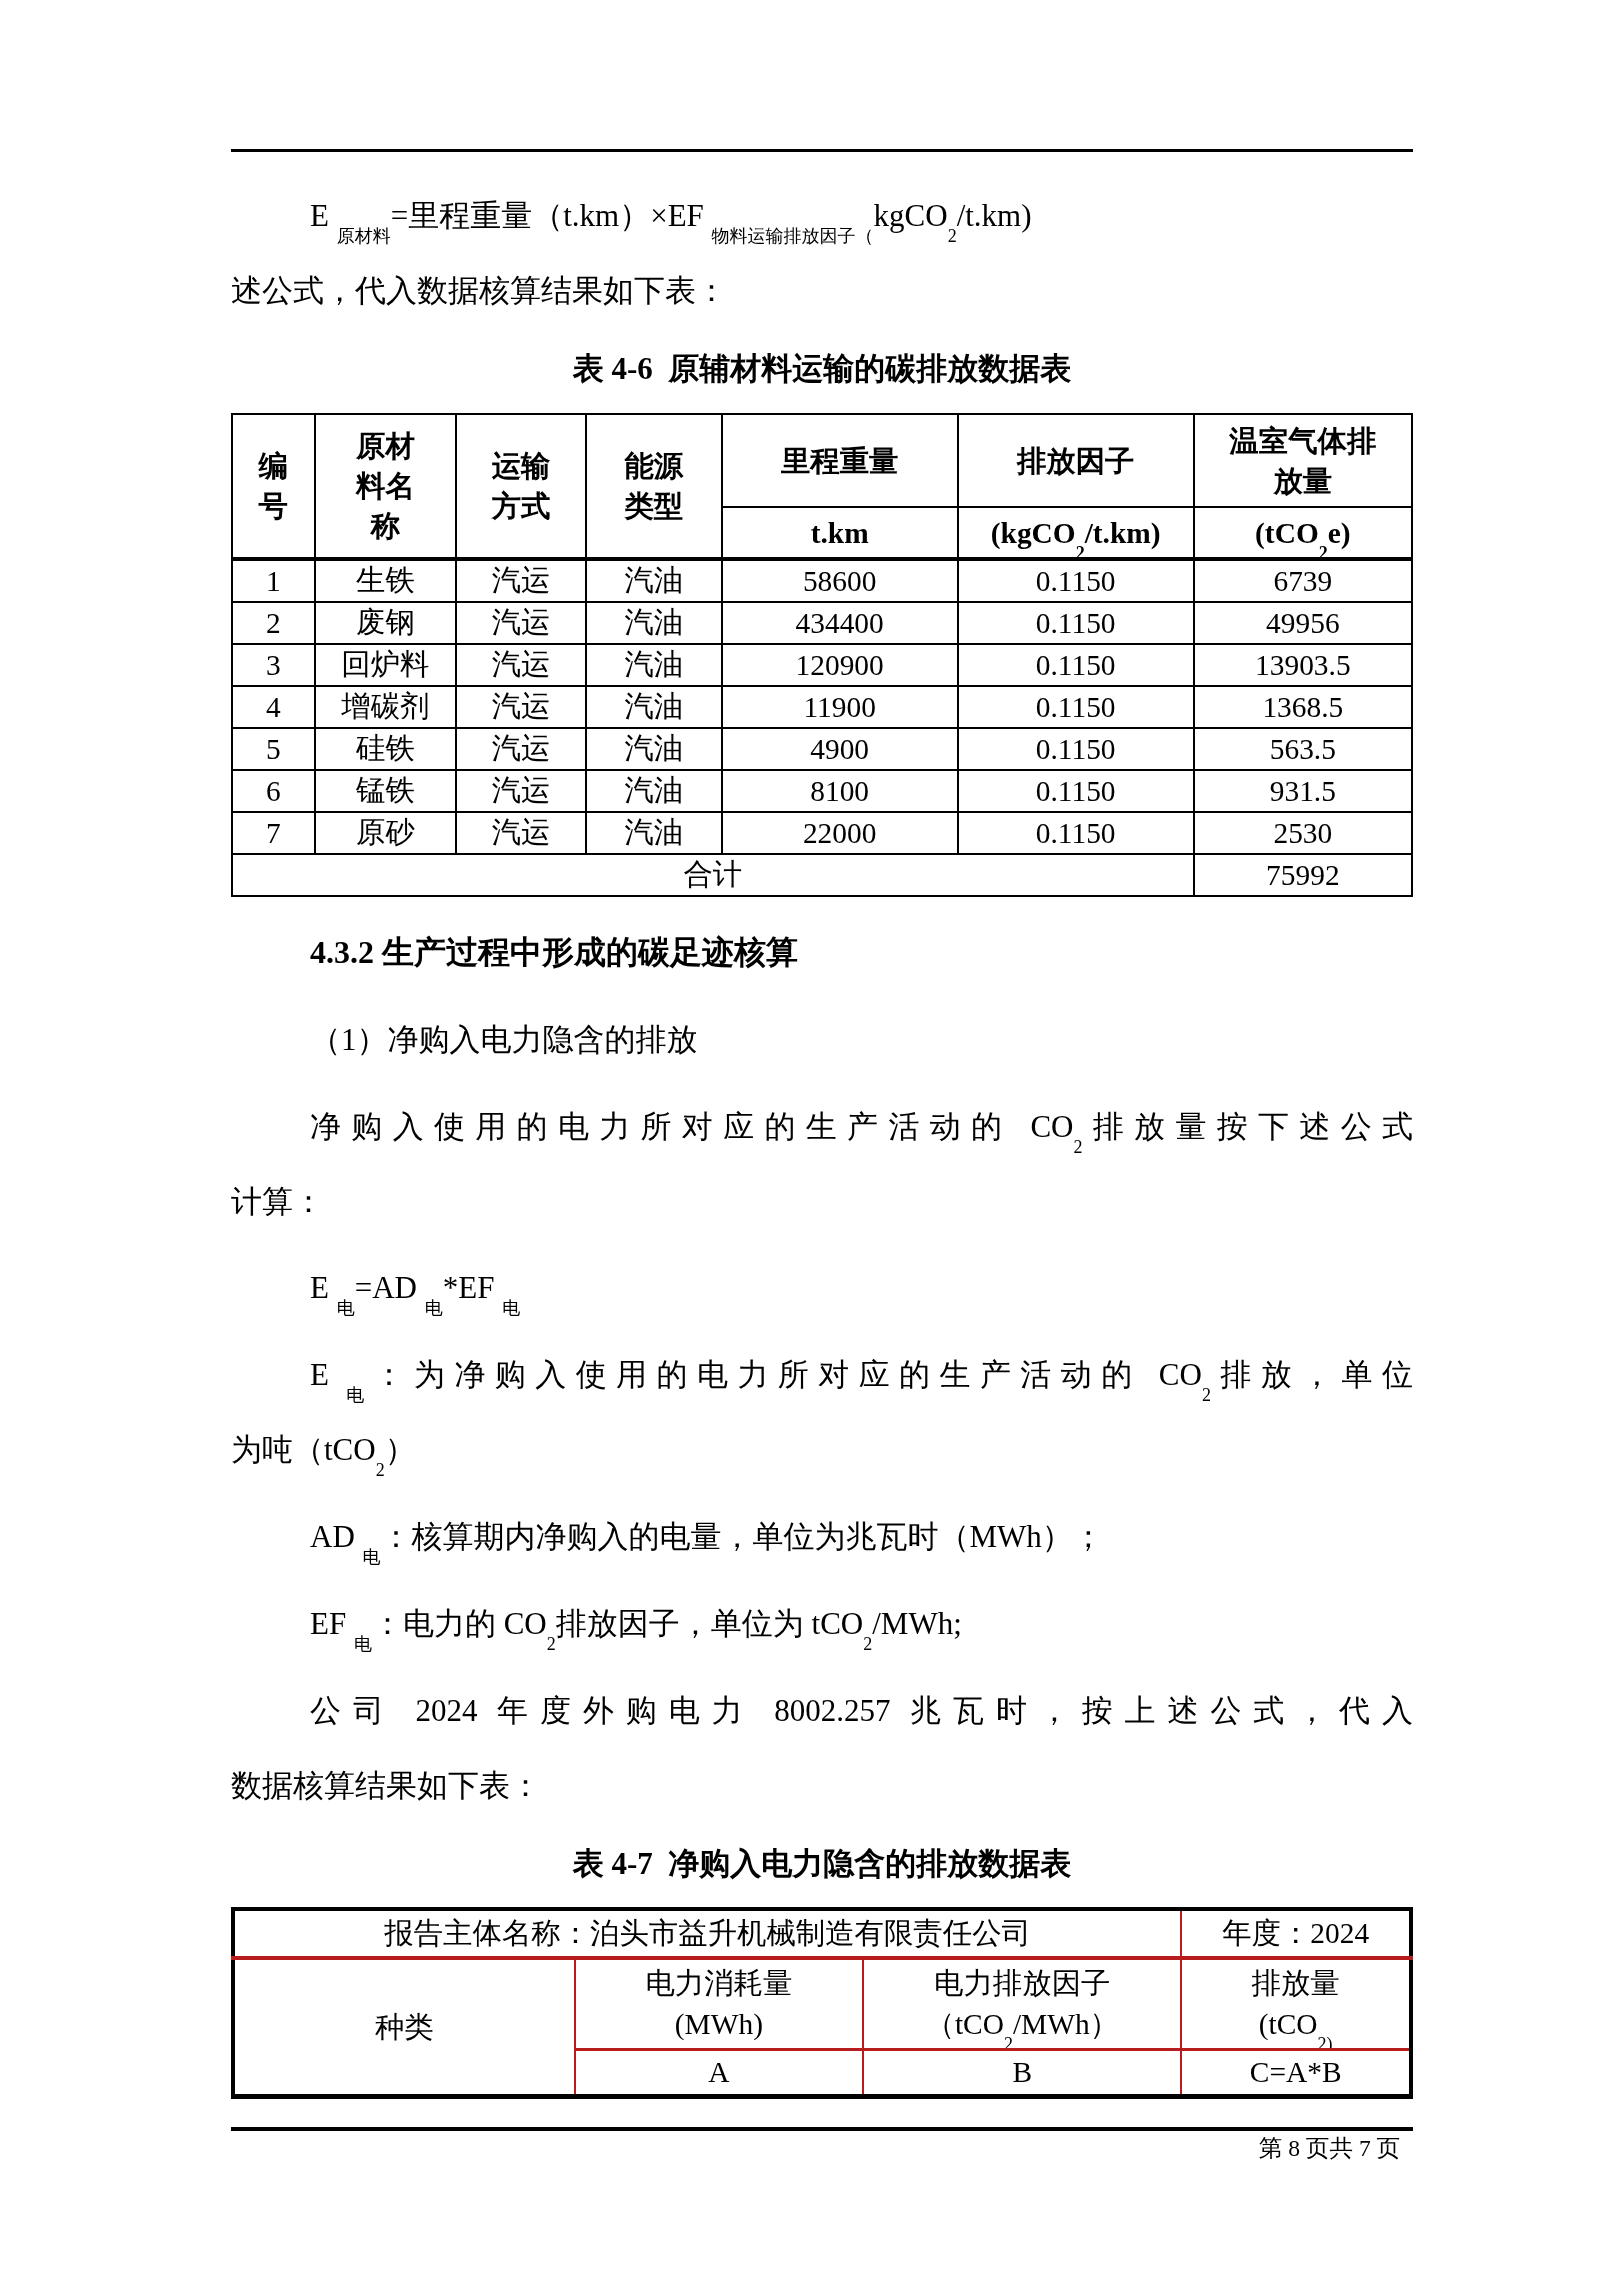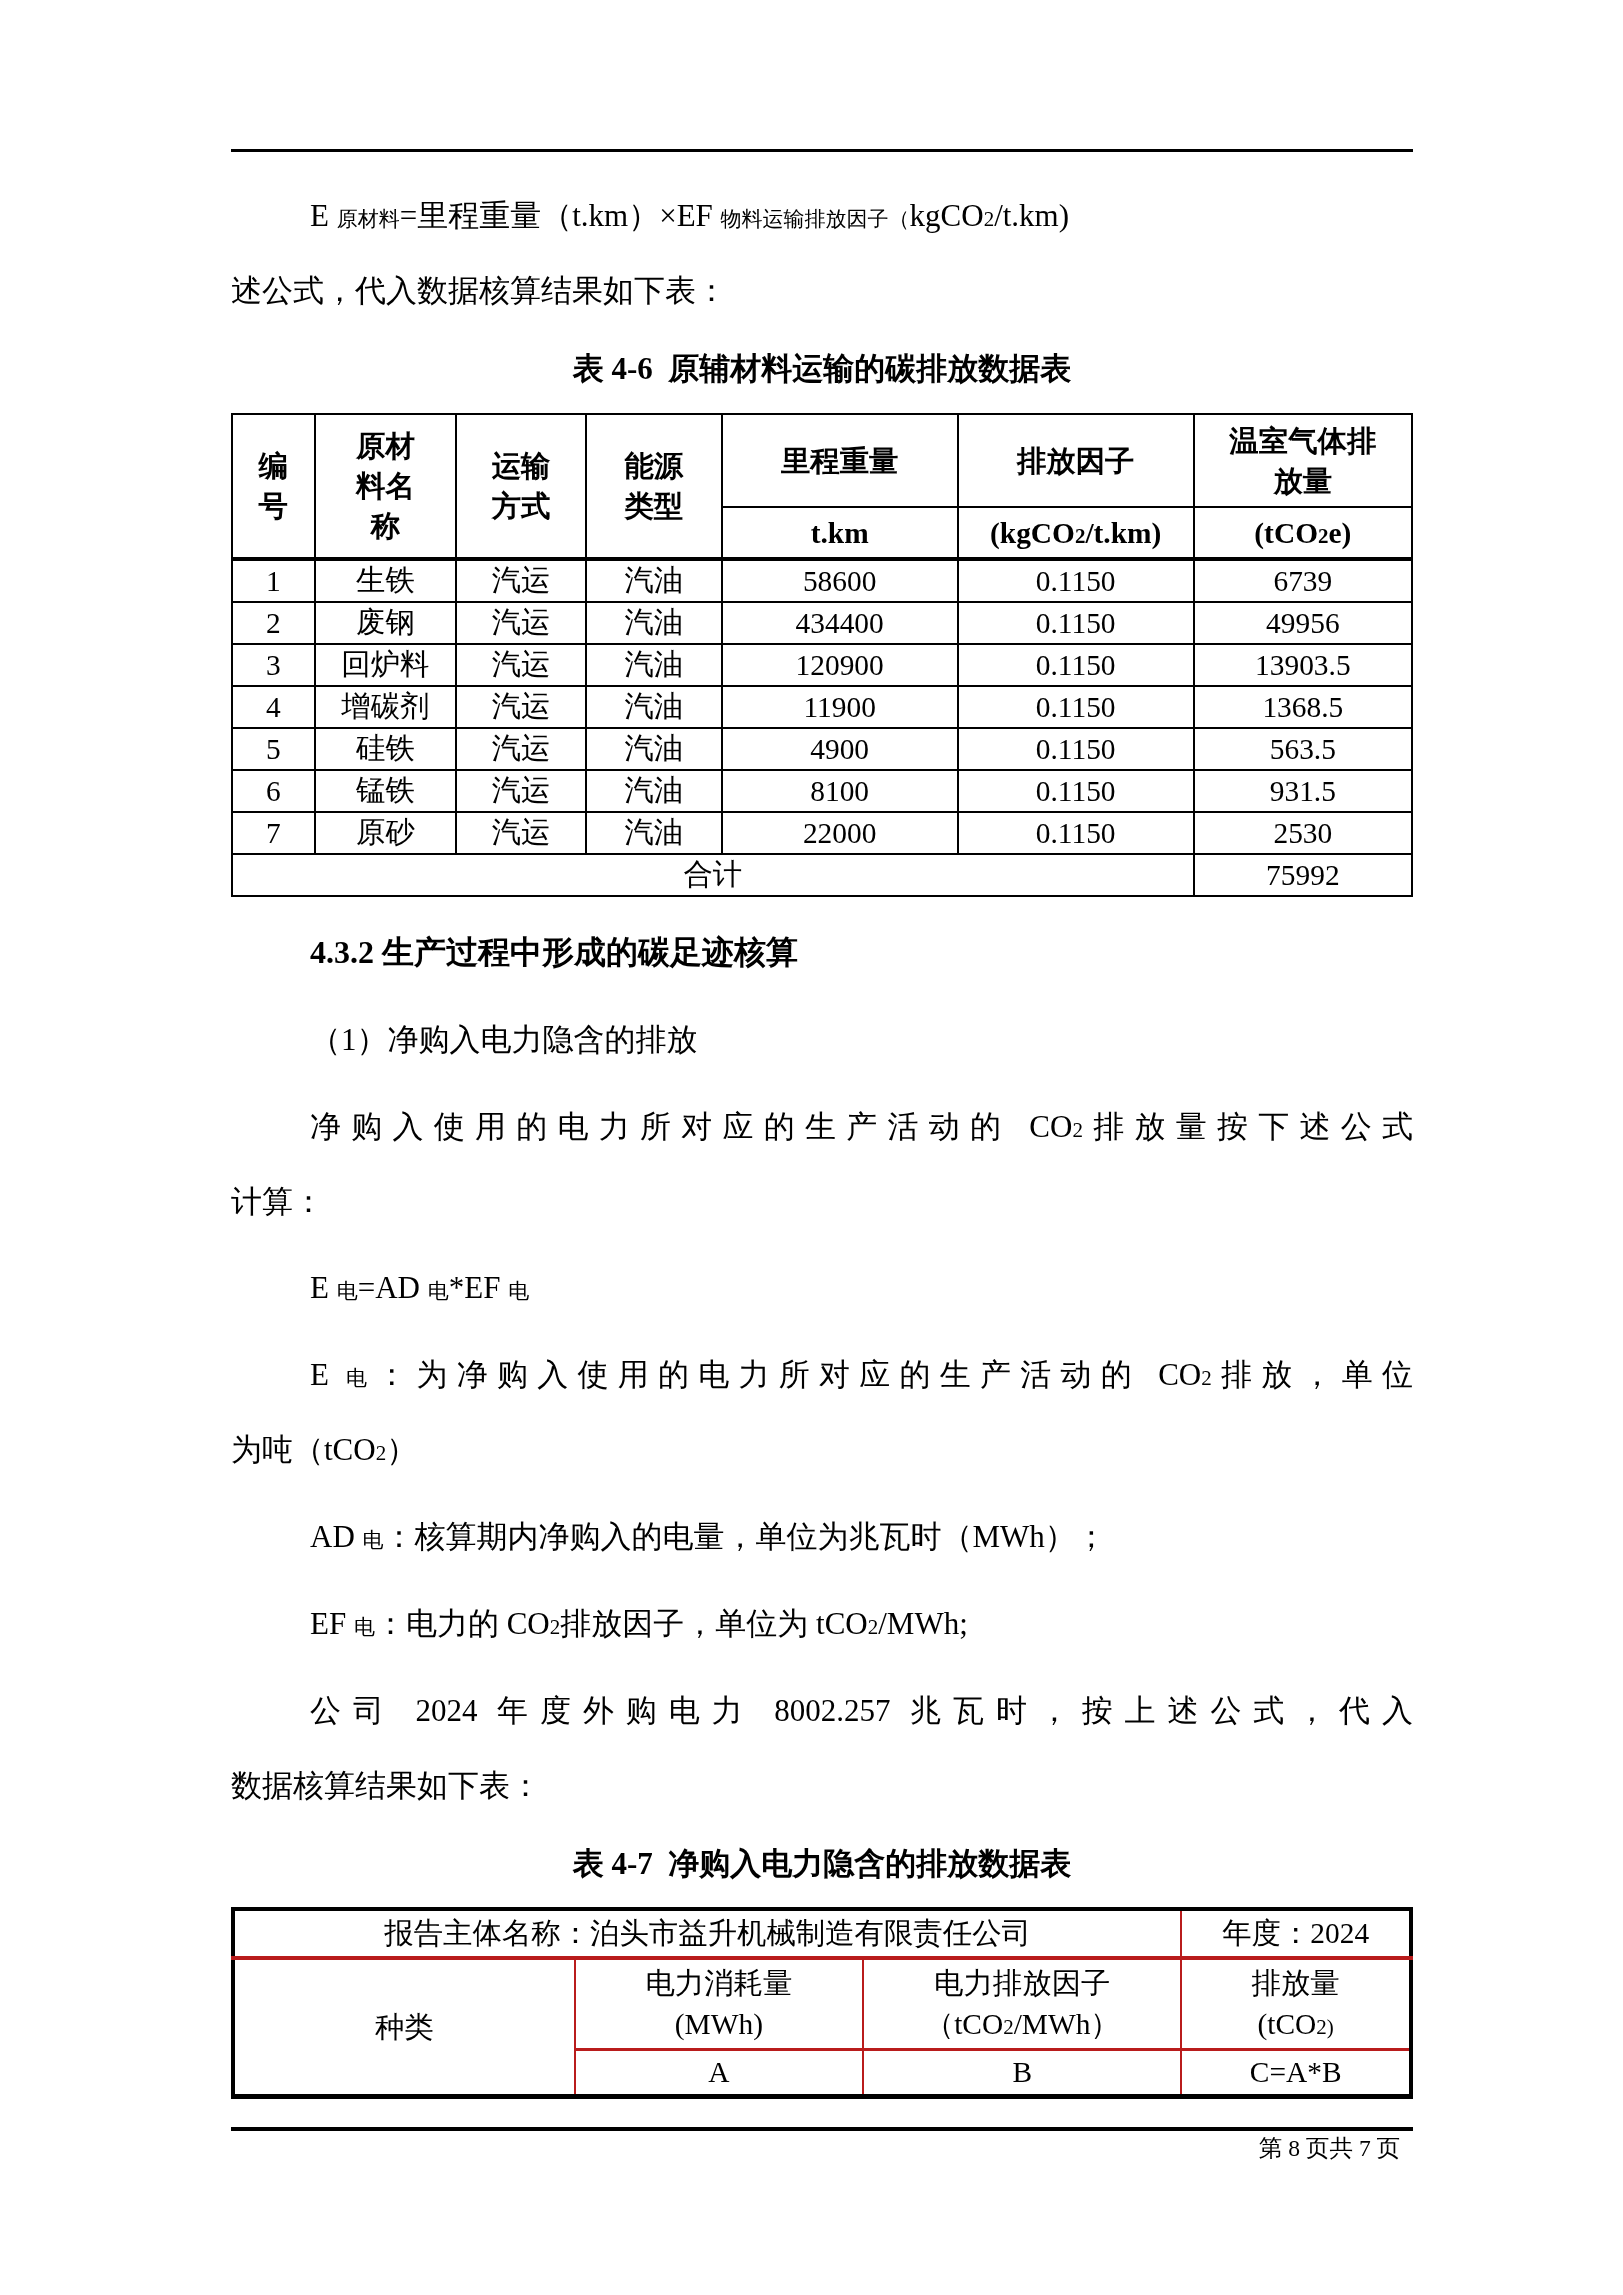--- a/index.html
+++ b/index.html
@@ -19,23 +19,23 @@
   .top-rule { padding-top:149px; }
   .content { padding:0 210px 0 231px; }
   .line {
     font-size:31px;
     line-height:75px;
     margin:0;
   }
   .indent { text-indent:79px; }
   .fill { text-align:justify; text-align-last:justify; }
   .sub {
-    font-size:21px;
+    font-size:18px;
     position:relative;
-    top:0;
+    top:16px;
     line-height:0;
   }
   .table-title {
     font-size:31px;
     font-weight:bold;
     text-align:center;
     line-height:75px;
     margin:0;
     white-space:pre;
   }

